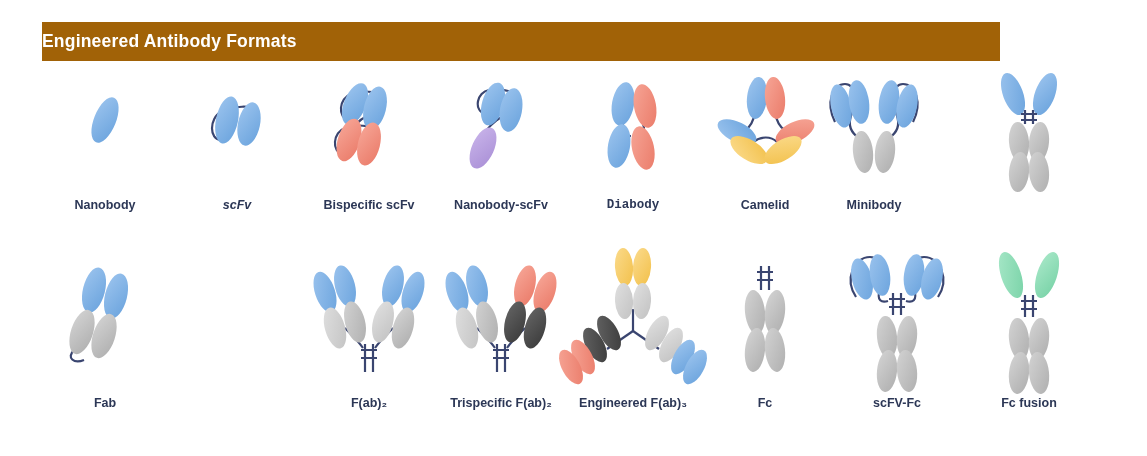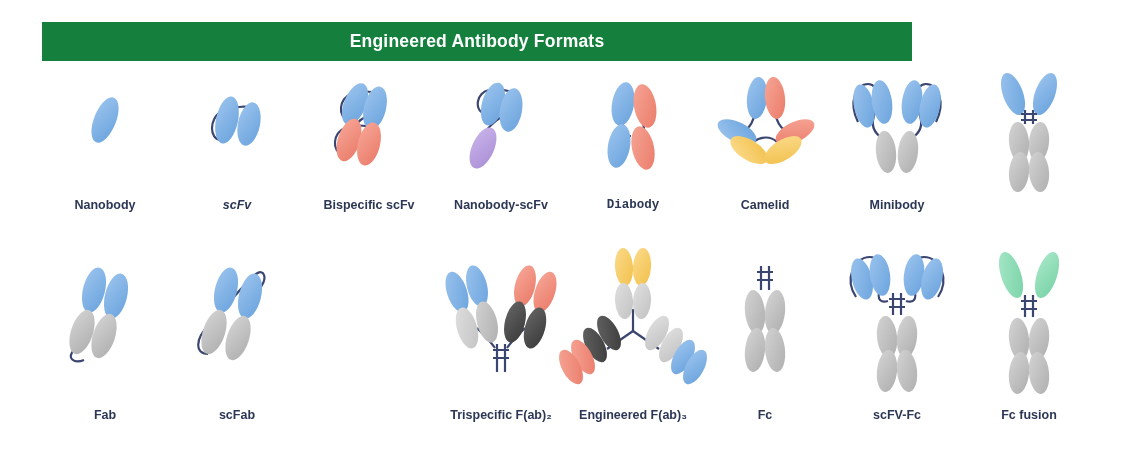--- a/index.html
+++ b/index.html
@@ -11,23 +11,23 @@
   }
   #figure {
     position: relative;
     width: 1147px; height: 456px;
     background: #ffffff;
     overflow: hidden;
   }
   #header-bar {
     position: absolute;
     left: 42px; top: 22px;
-    width: 870px; height: 39px;
-    background: #15803d;
-    display: flex; align-items: center; justify-content: center;
+    width: 958px; height: 39px;
+    background: #a16207;
+    display: flex; align-items: center; justify-content: flex-start;
   }
   #header-title {
     color: #ffffff;
     font-size: 17.5px;
     font-weight: bold;
     letter-spacing: 0.2px;
   }
   .row { position: absolute; left: 0; width: 1147px; }
   #row-top { top: 68px; height: 165px; }
   #row-bottom { top: 250px; height: 190px; }
@@ -52,21 +52,21 @@
   .label {
     color: #2c3756;
     font-size: 12.5px;
     font-weight: bold;
     text-align: center;
     line-height: 1.25;
     width: 134px;
     margin-top: 4px;
   }
   #row-top .label { margin-top: 10px; }
-  #row-bottom .label { margin-top: 18px; }
+  #row-bottom .label { margin-top: 6px; }
   svg { display: block; overflow: visible; }
 </style>
 </head>
 <body>
 
 <div id="figure">
 
   <div id="header-bar">
     <div id="header-title">Engineered Antibody Formats</div>
   </div>
@@ -177,21 +177,21 @@
           <ellipse cx="70" cy="30" rx="10" ry="21" fill="url(#gSalmon)" transform="rotate(-6 70 30)"></ellipse>
           <ellipse cx="32" cy="64" rx="10" ry="21" fill="url(#gBlue)" transform="rotate(-64 32 64)"></ellipse>
           <ellipse cx="90" cy="64" rx="10" ry="21" fill="url(#gSalmon)" transform="rotate(64 90 64)"></ellipse>
           <ellipse cx="44" cy="82" rx="10" ry="21" fill="url(#gYellow)" transform="rotate(-58 44 82)"></ellipse>
           <ellipse cx="78" cy="82" rx="10" ry="21" fill="url(#gYellow)" transform="rotate(58 78 82)"></ellipse>
         </svg>
       </div>
       <div class="label">Camelid</div>
     </div>
 
-    <div class="cell" style="left:830px;">
+    <div class="cell" style="left:807px;">
       <div class="art">
         <svg width="130" height="120" viewBox="0 0 130 120">
           <path d="M26 54 C16 34 24 16 36 16 C48 16 46 36 42 48 C38 60 44 66 50 70" fill="none" stroke="#3a4570" stroke-width="2.2"></path>
           <path d="M104 54 C114 34 106 16 94 16 C82 16 84 36 88 48 C92 60 86 66 80 70" fill="none" stroke="#3a4570" stroke-width="2.2"></path>
           <ellipse cx="32" cy="38" rx="10" ry="22" fill="url(#gBlue)" transform="rotate(-12 32 38)"></ellipse>
           <ellipse cx="50" cy="34" rx="10" ry="22" fill="url(#gBlue)" transform="rotate(-8 50 34)"></ellipse>
           <ellipse cx="80" cy="34" rx="10" ry="22" fill="url(#gBlue)" transform="rotate(8 80 34)"></ellipse>
           <ellipse cx="98" cy="38" rx="10" ry="22" fill="url(#gBlue)" transform="rotate(12 98 38)"></ellipse>
           <ellipse cx="54" cy="84" rx="10" ry="21" fill="url(#gGrey)" transform="rotate(-6 54 84)"></ellipse>
           <ellipse cx="76" cy="84" rx="10" ry="21" fill="url(#gGrey)" transform="rotate(6 76 84)"></ellipse>
@@ -224,33 +224,39 @@
           <path d="M34 100 C26 108 34 114 44 110" fill="none" stroke="#3a4570" stroke-width="2.2"></path>
           <ellipse cx="54" cy="40" rx="11" ry="23" fill="url(#gBlue)" transform="rotate(14 54 40)"></ellipse>
           <ellipse cx="76" cy="46" rx="11" ry="23" fill="url(#gBlue)" transform="rotate(14 76 46)"></ellipse>
           <ellipse cx="42" cy="82" rx="11" ry="23" fill="url(#gGrey)" transform="rotate(18 42 82)"></ellipse>
           <ellipse cx="64" cy="86" rx="11" ry="23" fill="url(#gGrey)" transform="rotate(18 64 86)"></ellipse>
         </svg>
       </div>
       <div class="label">Fab</div>
     </div>
 
-    <div class="cell" style="left:170px;">
-      <div class="art">
-        <svg width="130" height="140" viewBox="0 0 130 140">
-          <path d="M36 104 C22 104 24 88 36 76 C52 58 76 30 84 24 C92 18 96 28 88 38" fill="none" stroke="#3a4570" stroke-width="2.2"></path>
-          <ellipse cx="54" cy="40" rx="11" ry="23" fill="url(#gBlue)" transform="rotate(14 54 40)"></ellipse>
-          <ellipse cx="78" cy="46" rx="11" ry="23" fill="url(#gBlue)" transform="rotate(14 78 46)"></ellipse>
-          <ellipse cx="42" cy="82" rx="11" ry="23" fill="url(#gGrey)" transform="rotate(18 42 82)"></ellipse>
-          <ellipse cx="66" cy="88" rx="11" ry="23" fill="url(#gGrey)" transform="rotate(18 66 88)"></ellipse>
-        </svg>
-      </div>
-      <div class="label">scFab</div>
-    </div>
-
+
+    <div class="cell" style="left:302px;">
+      <div class="art">
+        <svg width="140" height="140" viewBox="0 0 140 140">
+          <path d="M46 78 C54 86 60 92 64 98" fill="none" stroke="#3a4570" stroke-width="2.2"></path>
+          <path d="M94 78 C86 86 80 92 76 98" fill="none" stroke="#3a4570" stroke-width="2.2"></path>
+          <path d="M62 100 L78 100 M62 108 L78 108 M66 94 L66 122 M74 94 L74 122" fill="none" stroke="#3a4570" stroke-width="2.2"></path>
+          <ellipse cx="26" cy="42" rx="10" ry="21" fill="url(#gBlue)" transform="rotate(-18 26 42)"></ellipse>
+          <ellipse cx="46" cy="36" rx="10" ry="21" fill="url(#gBlue)" transform="rotate(-14 46 36)"></ellipse>
+          <ellipse cx="94" cy="36" rx="10" ry="21" fill="url(#gBlue)" transform="rotate(14 94 36)"></ellipse>
+          <ellipse cx="114" cy="42" rx="10" ry="21" fill="url(#gBlue)" transform="rotate(18 114 42)"></ellipse>
+          <ellipse cx="36" cy="78" rx="10" ry="21" fill="url(#gGreyL)" transform="rotate(-16 36 78)"></ellipse>
+          <ellipse cx="56" cy="72" rx="10" ry="21" fill="url(#gGrey)" transform="rotate(-14 56 72)"></ellipse>
+          <ellipse cx="84" cy="72" rx="10" ry="21" fill="url(#gGreyL)" transform="rotate(14 84 72)"></ellipse>
+          <ellipse cx="104" cy="78" rx="10" ry="21" fill="url(#gGrey)" transform="rotate(16 104 78)"></ellipse>
+        </svg>
+      </div>
+      <div class="label">F(ab)₂</div>
+    </div>
 
     <div class="cell" style="left:434px;">
       <div class="art">
         <svg width="140" height="140" viewBox="0 0 140 140">
           <path d="M46 78 C54 86 60 92 64 98" fill="none" stroke="#3a4570" stroke-width="2.2"></path>
           <path d="M94 78 C86 86 80 92 76 98" fill="none" stroke="#3a4570" stroke-width="2.2"></path>
           <path d="M62 100 L78 100 M62 108 L78 108 M66 94 L66 122 M74 94 L74 122" fill="none" stroke="#3a4570" stroke-width="2.2"></path>
           <ellipse cx="26" cy="42" rx="10" ry="21" fill="url(#gBlue)" transform="rotate(-18 26 42)"></ellipse>
           <ellipse cx="46" cy="36" rx="10" ry="21" fill="url(#gBlue)" transform="rotate(-14 46 36)"></ellipse>
           <ellipse cx="94" cy="36" rx="10" ry="21" fill="url(#gSalmon)" transform="rotate(14 94 36)"></ellipse>

